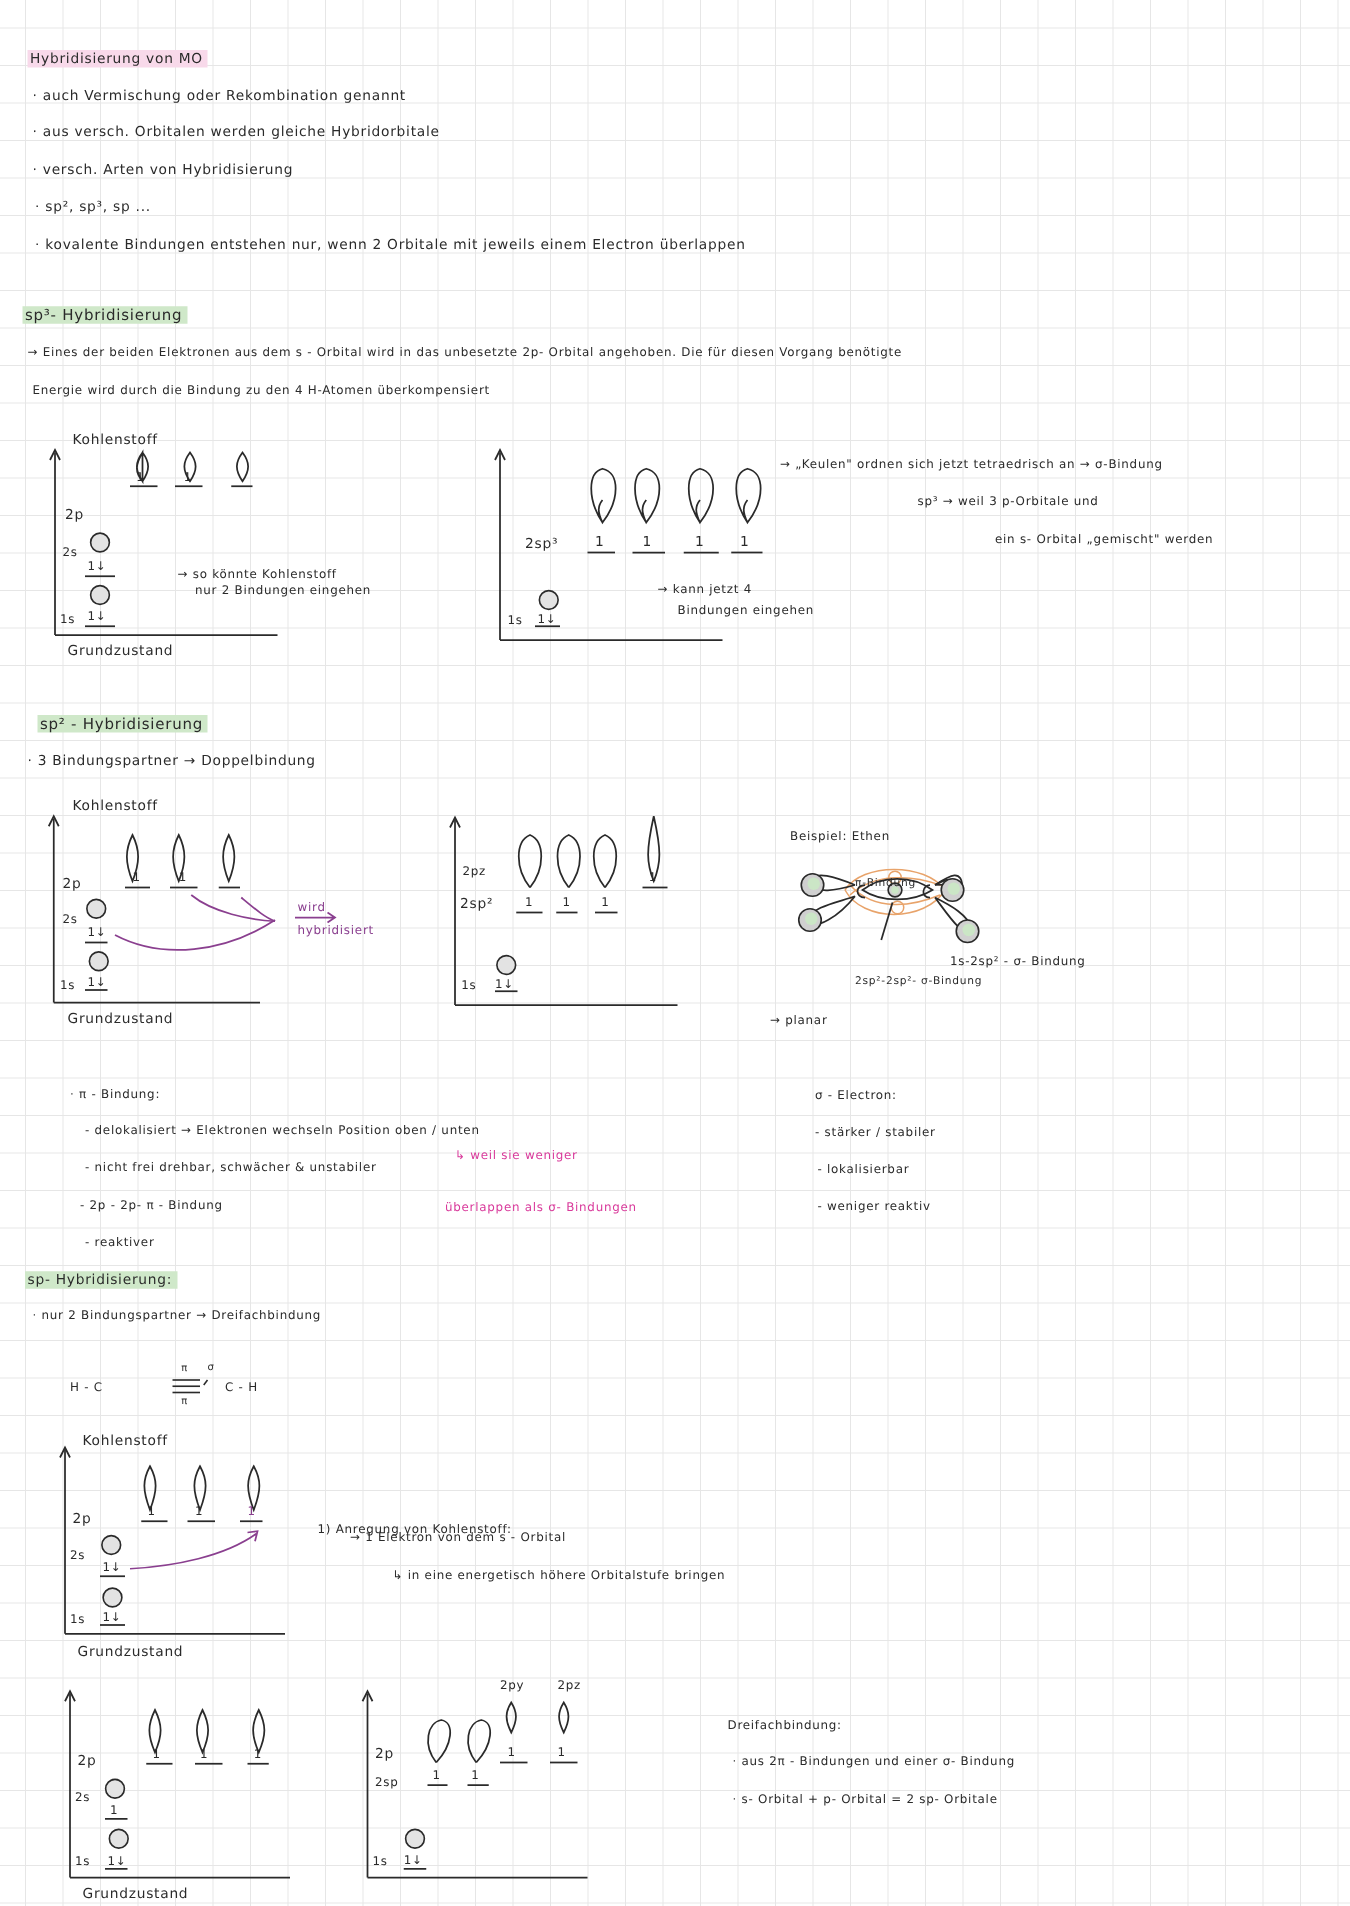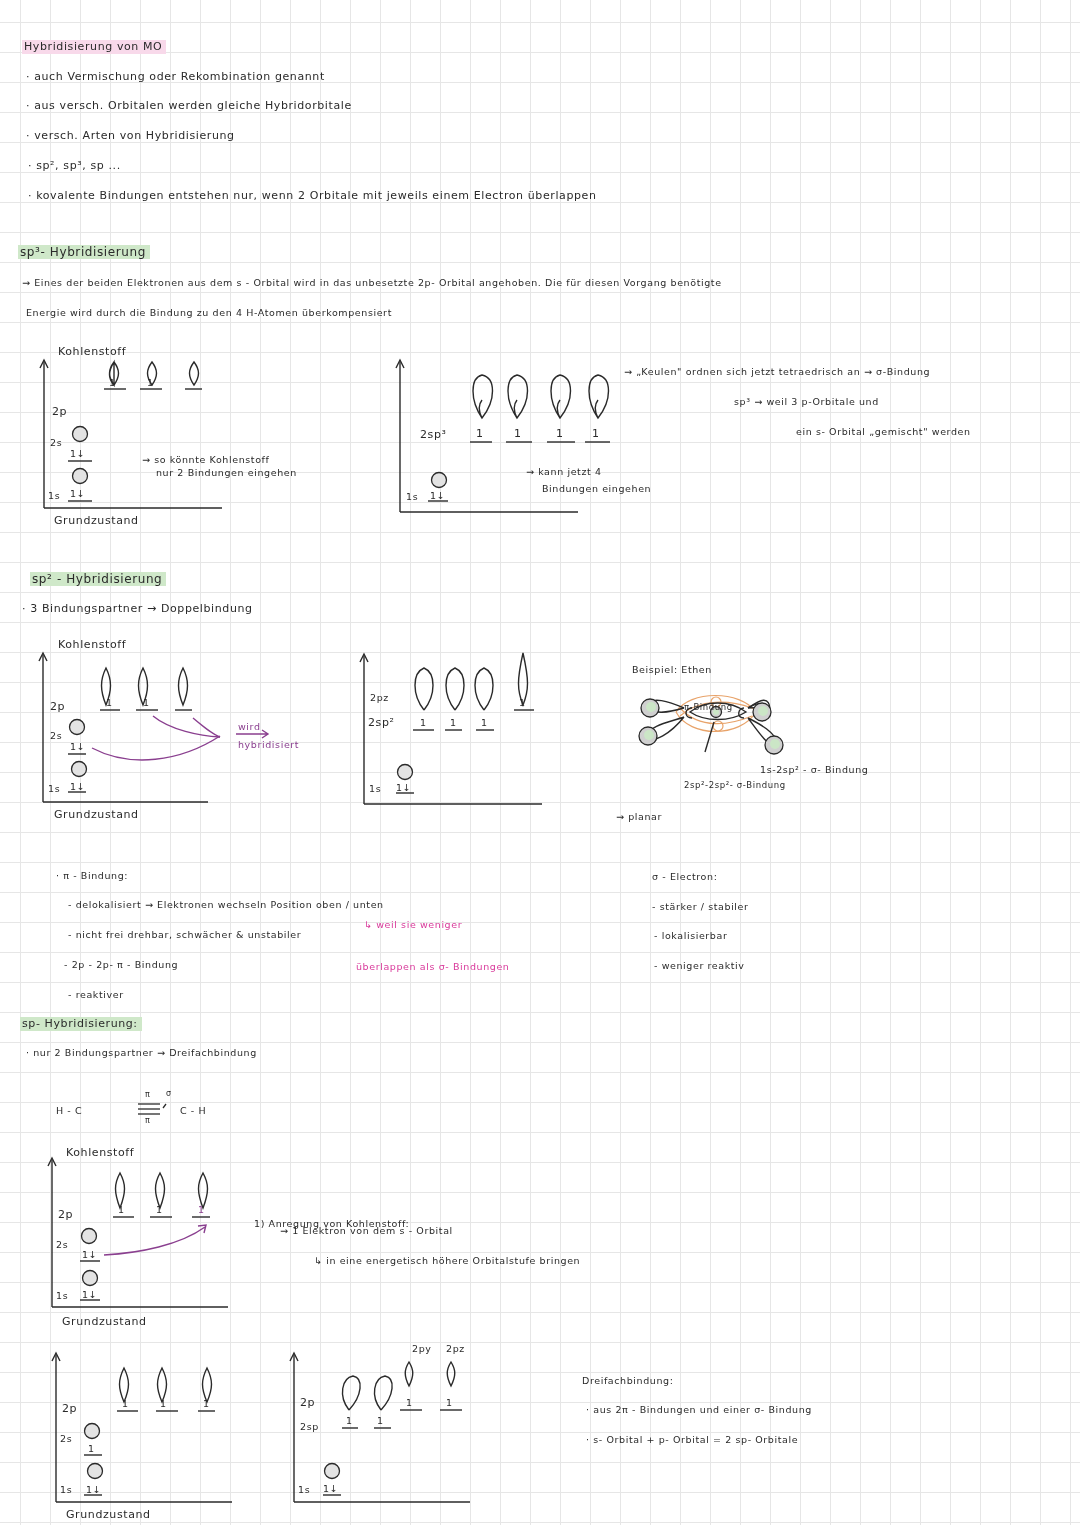--- a/index.html
+++ b/index.html
@@ -327,21 +327,21 @@
       <line x1="400" y1="1410" x2="422" y2="1410"></line>
         <line x1="440" y1="1410" x2="462" y2="1410"></line>
       <path d="M349 1410 C338 1396 342 1378 353 1376 C364 1378 362 1396 349 1410"></path>
       <path d="M381 1410 C370 1396 374 1378 385 1376 C396 1378 394 1396 381 1410"></path>
       <path d="M409 1386 C404 1376 404 1370 409 1362 C414 1370 414 1376 409 1386 Z"></path>
       <path d="M451 1386 C446 1376 446 1370 451 1362 C456 1370 456 1376 451 1386 Z"></path>
       <line x1="323" y1="1495" x2="341" y2="1495"></line>
     </g>
     <circle cx="332" cy="1471" r="7.5" fill="#e3e3e3" stroke="#2a2a2a" stroke-width="1.3"></circle>
   </svg>
-  <div class="t xs" style="left:400px;top:1342px;margin-left:12px;">2py</div>
+  <div class="t xs" style="left:400px;top:1342px;">2py</div>
   <div class="t xs" style="left:446px;top:1342px;">2pz</div>
   <div class="t s" style="left:300px;top:1396px;">2p</div>
   <div class="t xs" style="left:300px;top:1420px;">2sp</div>
   <div class="t xs" style="left:346px;top:1414px;">1</div>
   <div class="t xs" style="left:377px;top:1414px;">1</div>
   <div class="t xs" style="left:406px;top:1396px;">1</div>
   <div class="t xs" style="left:446px;top:1396px;">1</div>
   <div class="t xs" style="left:298px;top:1483px;">1s</div>
   <div class="t xs" style="left:323px;top:1482px;">1↓</div>
 </div>

